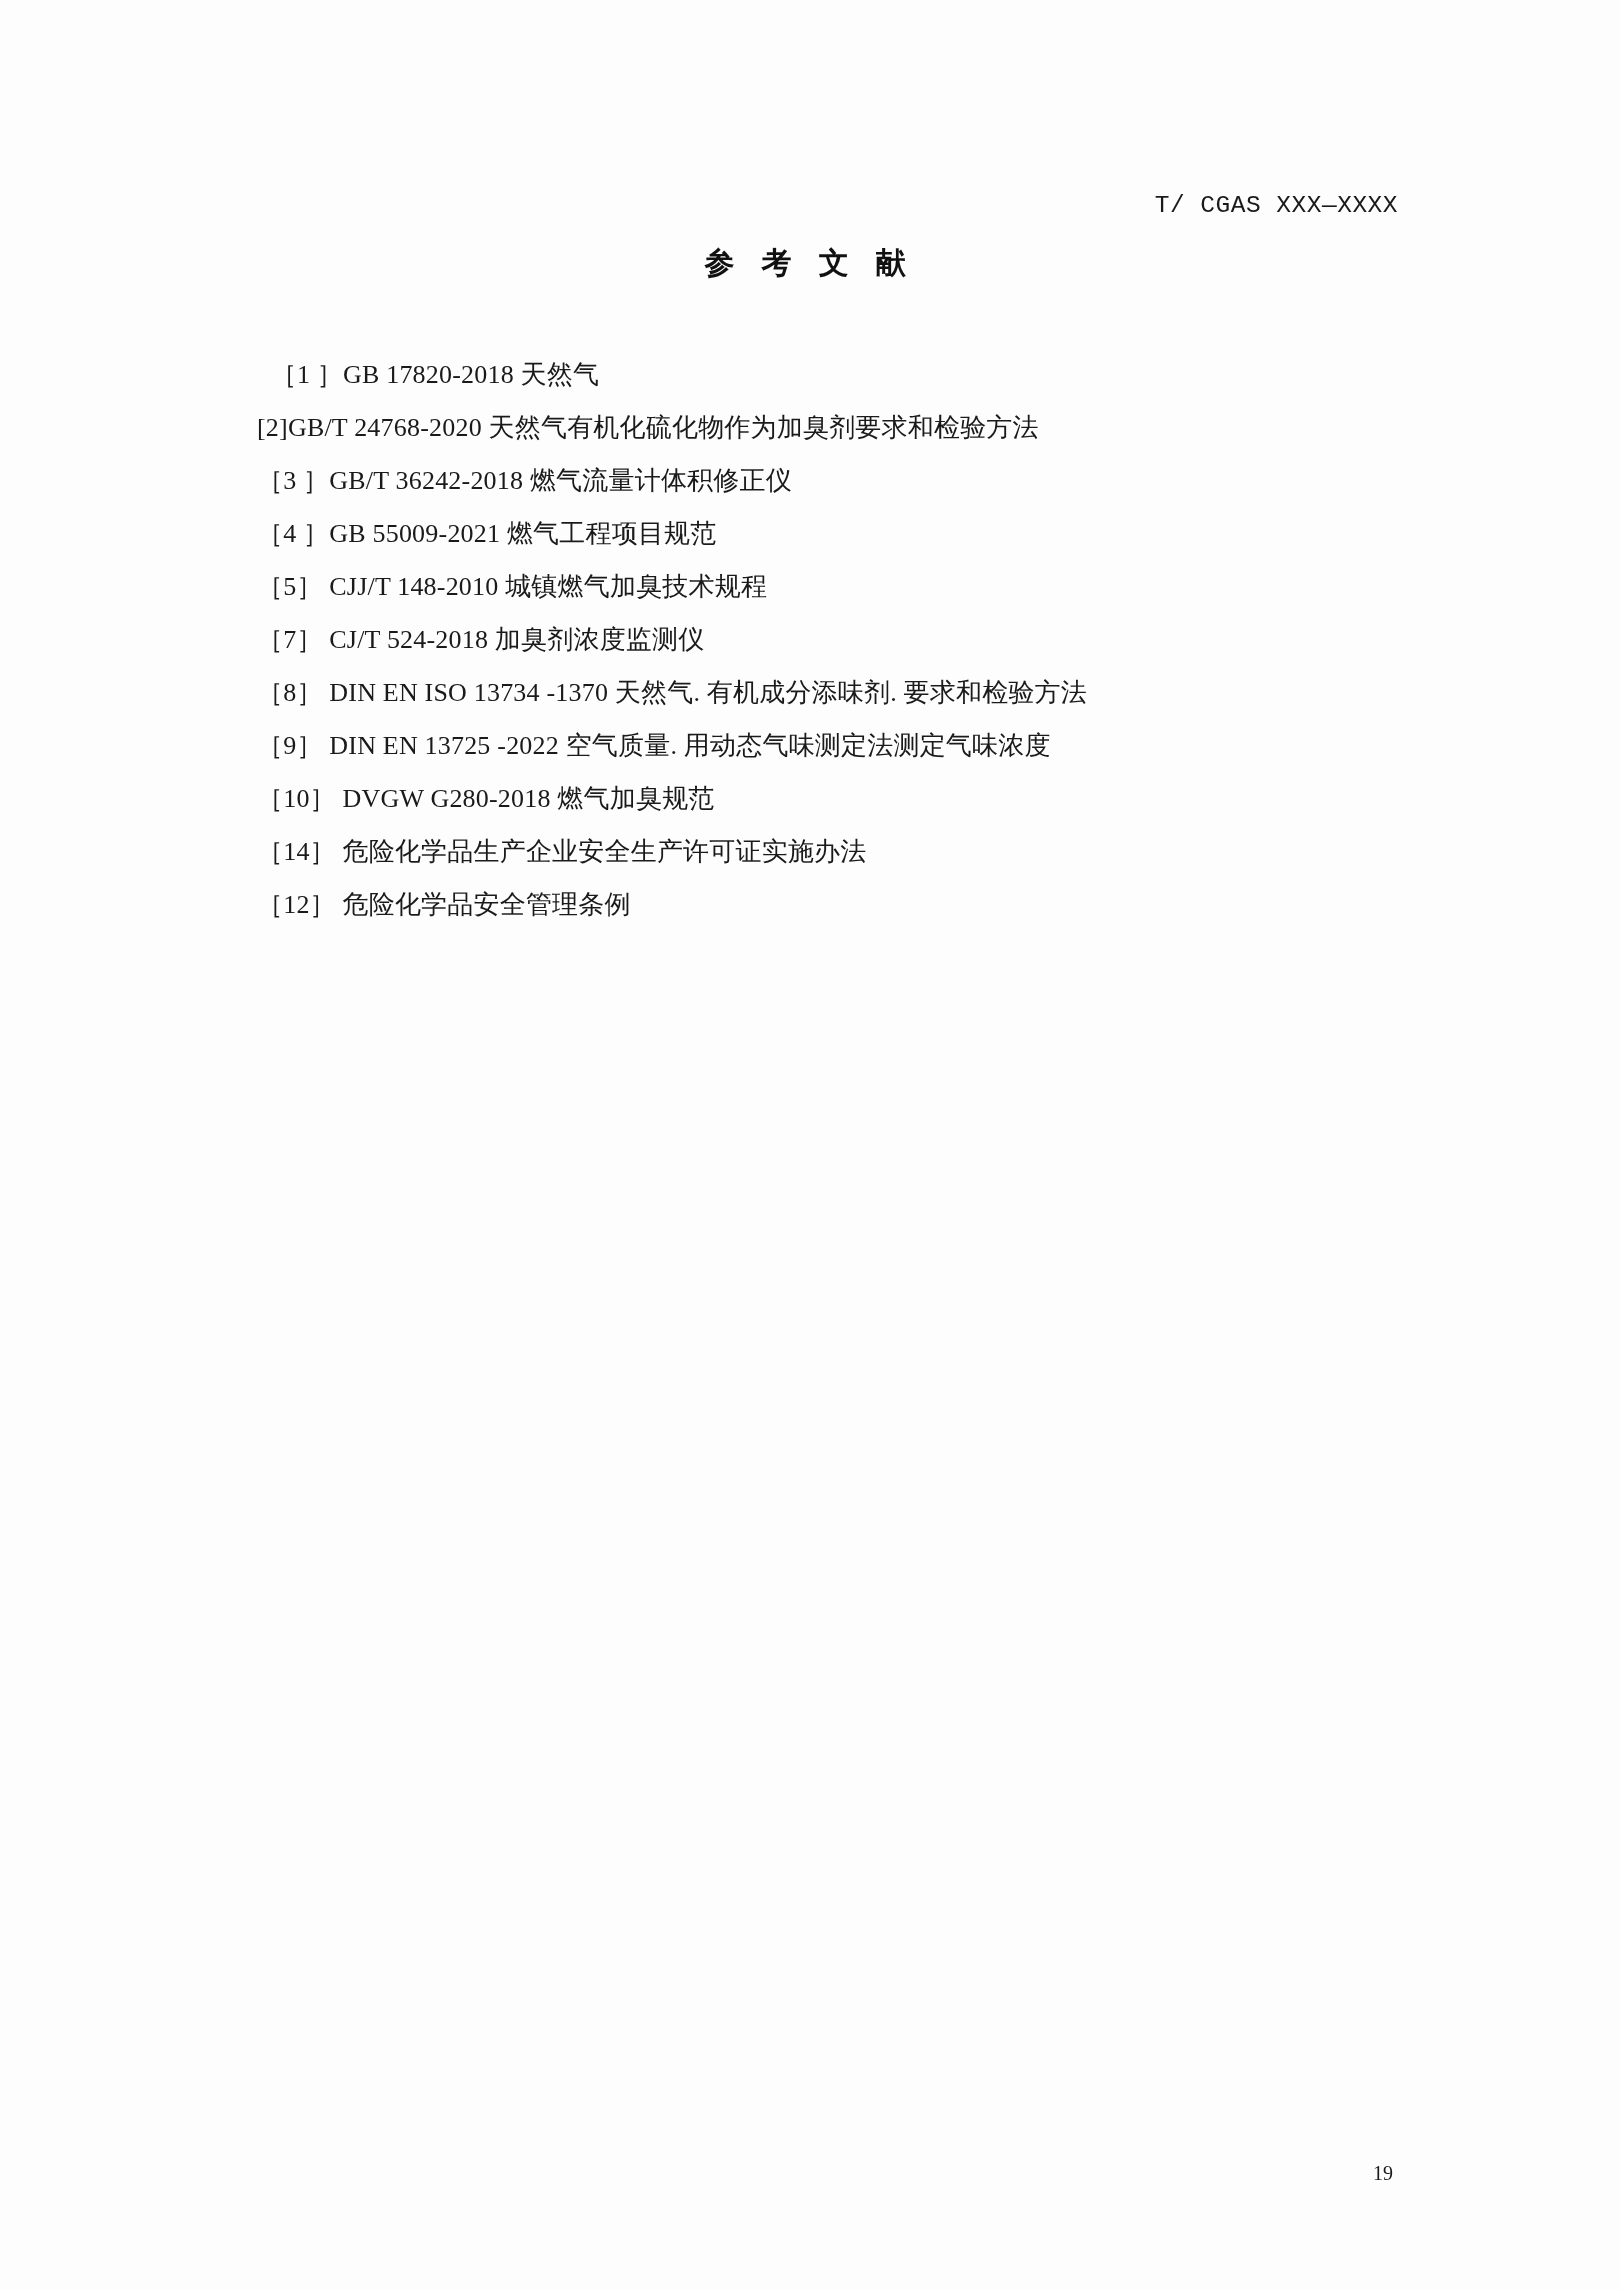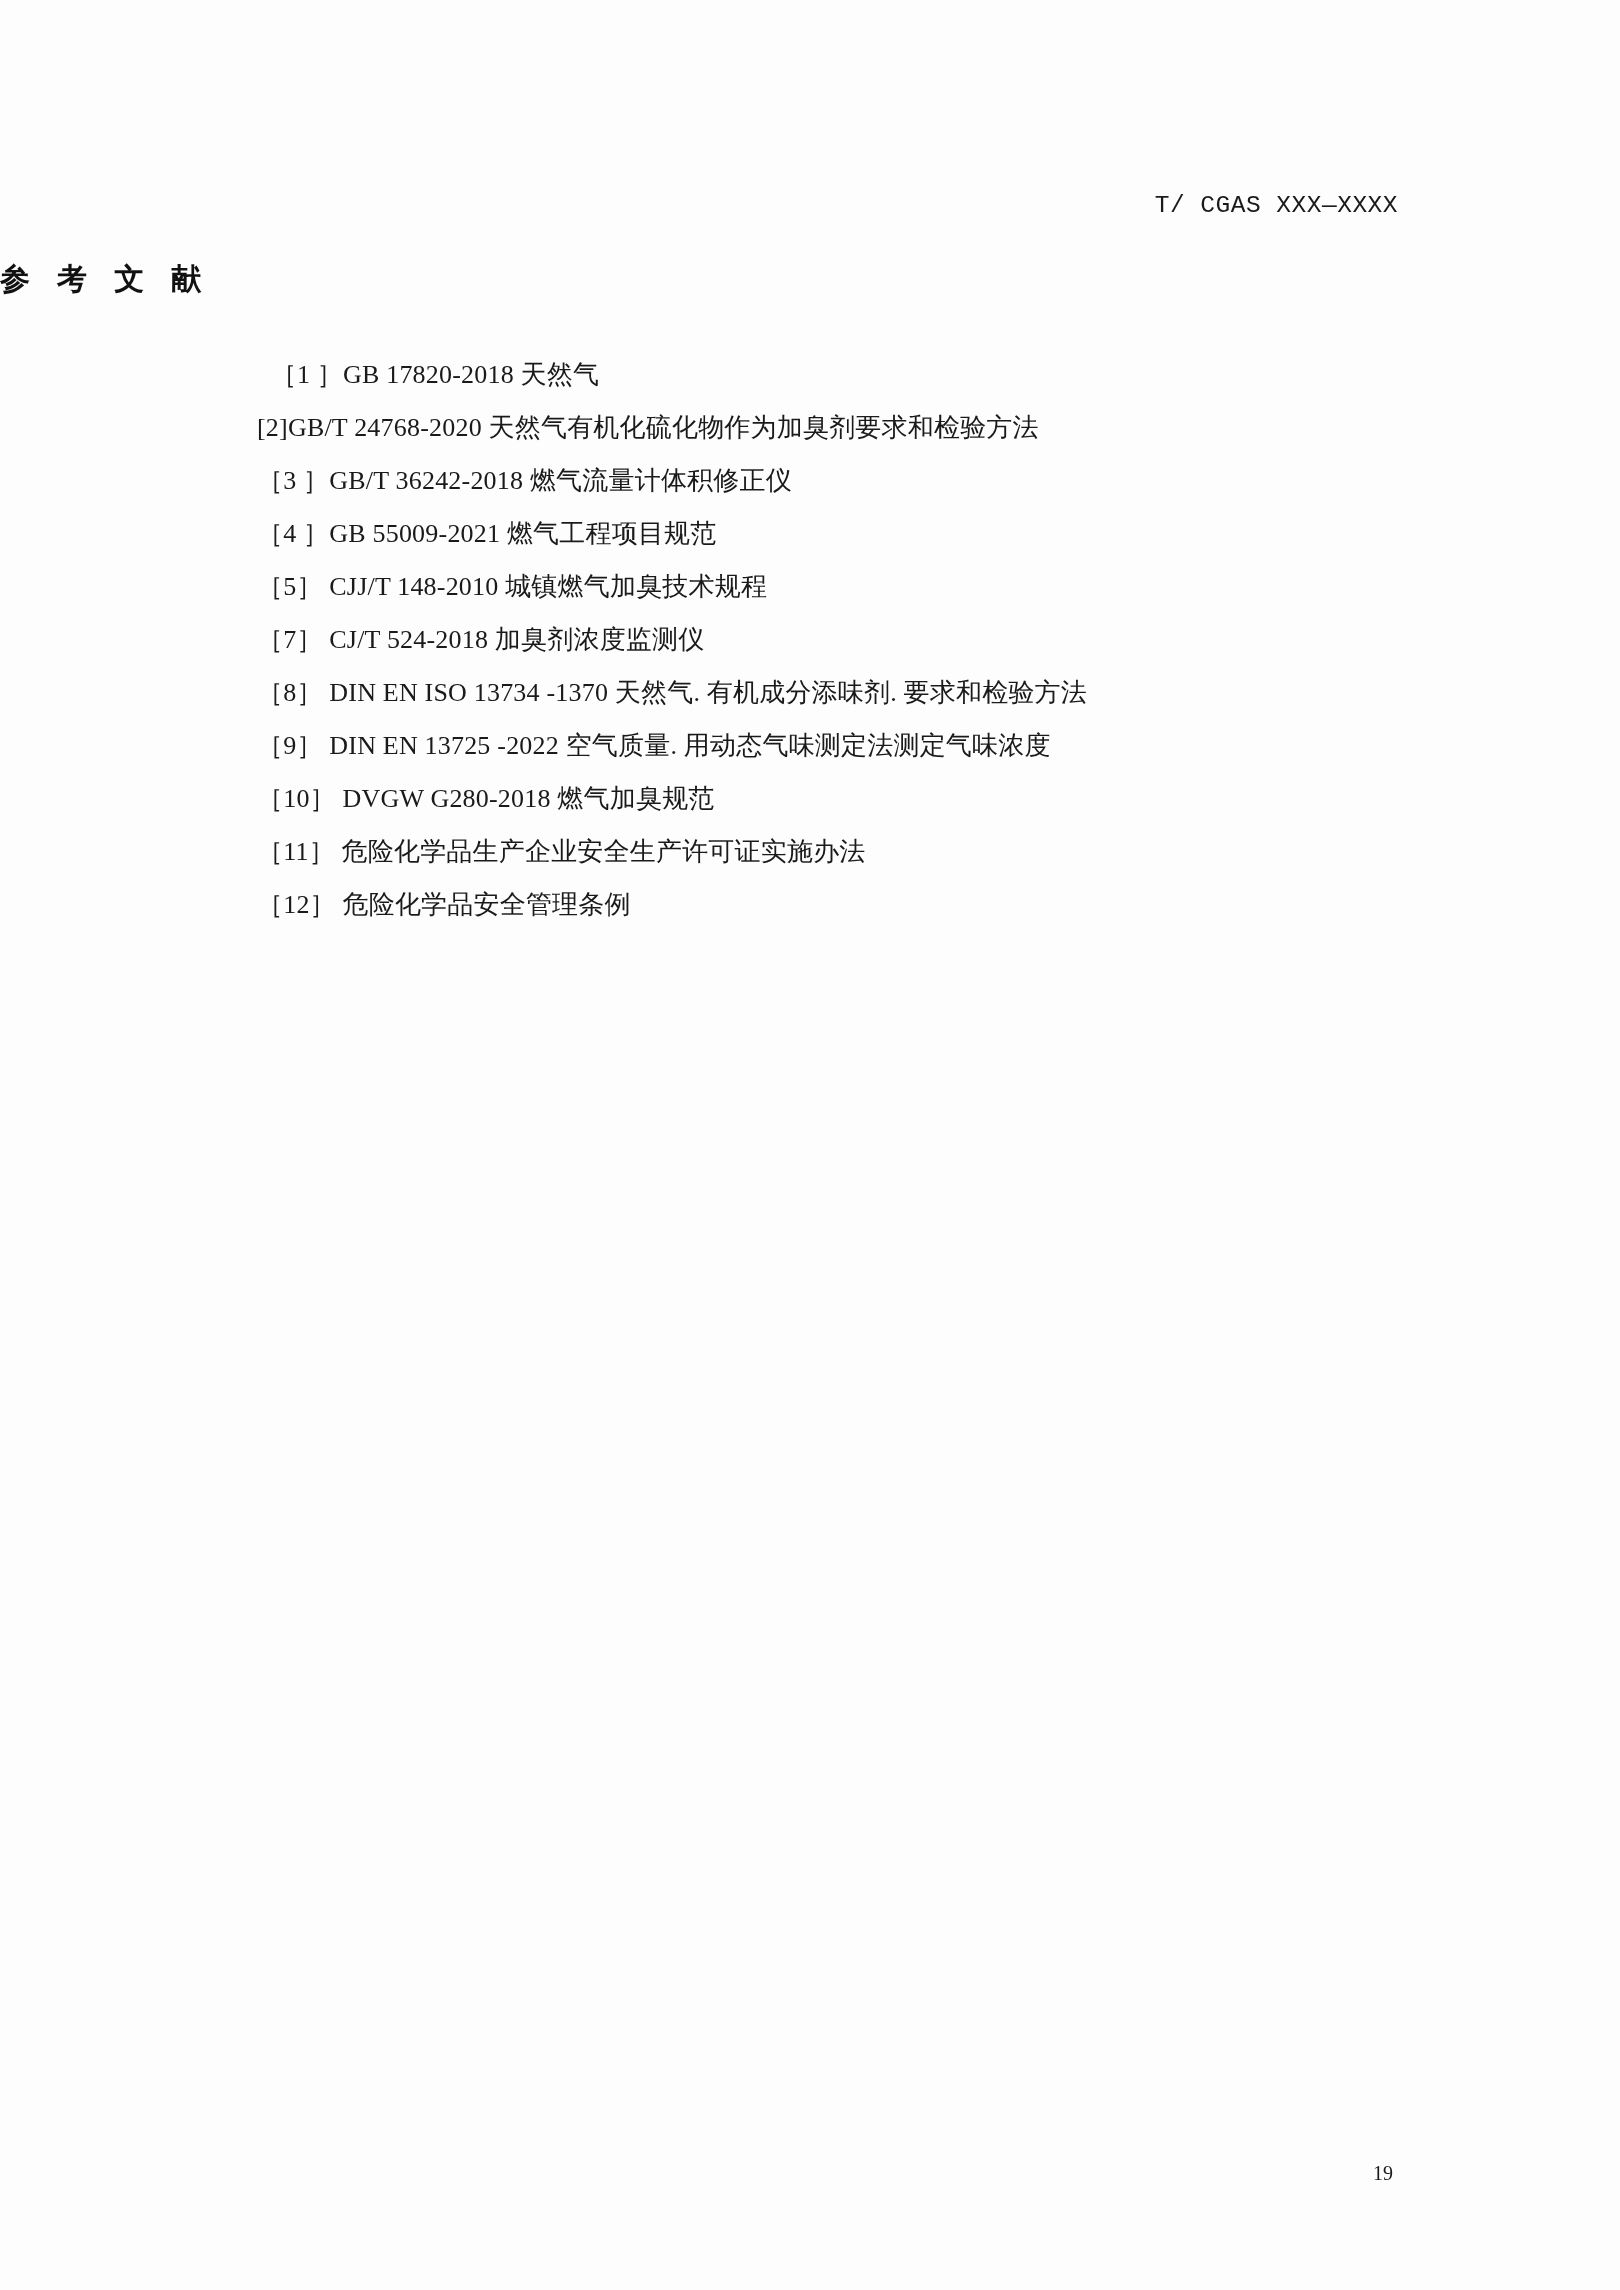--- a/index.html
+++ b/index.html
@@ -28,27 +28,26 @@
     font-size: 24.5px;
     letter-spacing: 0.5px;
     color: #1a1a1a;
     white-space: nowrap;
   }
   .doc-title {
     position: absolute;
     top: 243px;
     left: 0;
     width: 1620px;
-    text-align: left;
+    text-align: center;
     font-family: "Liberation Serif", "DejaVu Serif", serif;
     font-weight: bold;
     font-size: 30px;
     letter-spacing: 9.8px;
     color: #111111;
-    margin-top: 16px;
   }
   .ref-list {
     position: absolute;
     top: 348px;
     left: 257px;
     width: 1176px;
     list-style: none;
     margin: 0;
     padding: 0;
   }
@@ -84,20 +83,20 @@
   <ul class="ref-list" id="ref-list">
       <li class="ref-item indent">［1 ］GB 17820-2018   天然气</li>
       <li class="ref-item">[2]GB/T 24768-2020 天然气有机化硫化物作为加臭剂要求和检验方法</li>
       <li class="ref-item">［3 ］GB/T 36242-2018 燃气流量计体积修正仪</li>
       <li class="ref-item">［4 ］GB 55009-2021 燃气工程项目规范</li>
       <li class="ref-item">［5］ CJJ/T 148-2010   城镇燃气加臭技术规程</li>
       <li class="ref-item">［7］ CJ/T 524-2018   加臭剂浓度监测仪</li>
       <li class="ref-item">［8］ DIN EN ISO 13734 -1370 天然气. 有机成分添味剂. 要求和检验方法</li>
       <li class="ref-item">［9］ DIN EN 13725 -2022 空气质量. 用动态气味测定法测定气味浓度</li>
       <li class="ref-item">［10］ DVGW G280-2018 燃气加臭规范</li>
-      <li class="ref-item">［11］ 危险化学品生产企业安全生产许可证实施办法</li>
+      <li class="ref-item">［14］ 危险化学品生产企业安全生产许可证实施办法</li>
       <li class="ref-item">［12］ 危险化学品安全管理条例</li>
     </ul>
 
   <div class="page-number">19</div>
 
 </div>
 
 
 </body></html>

